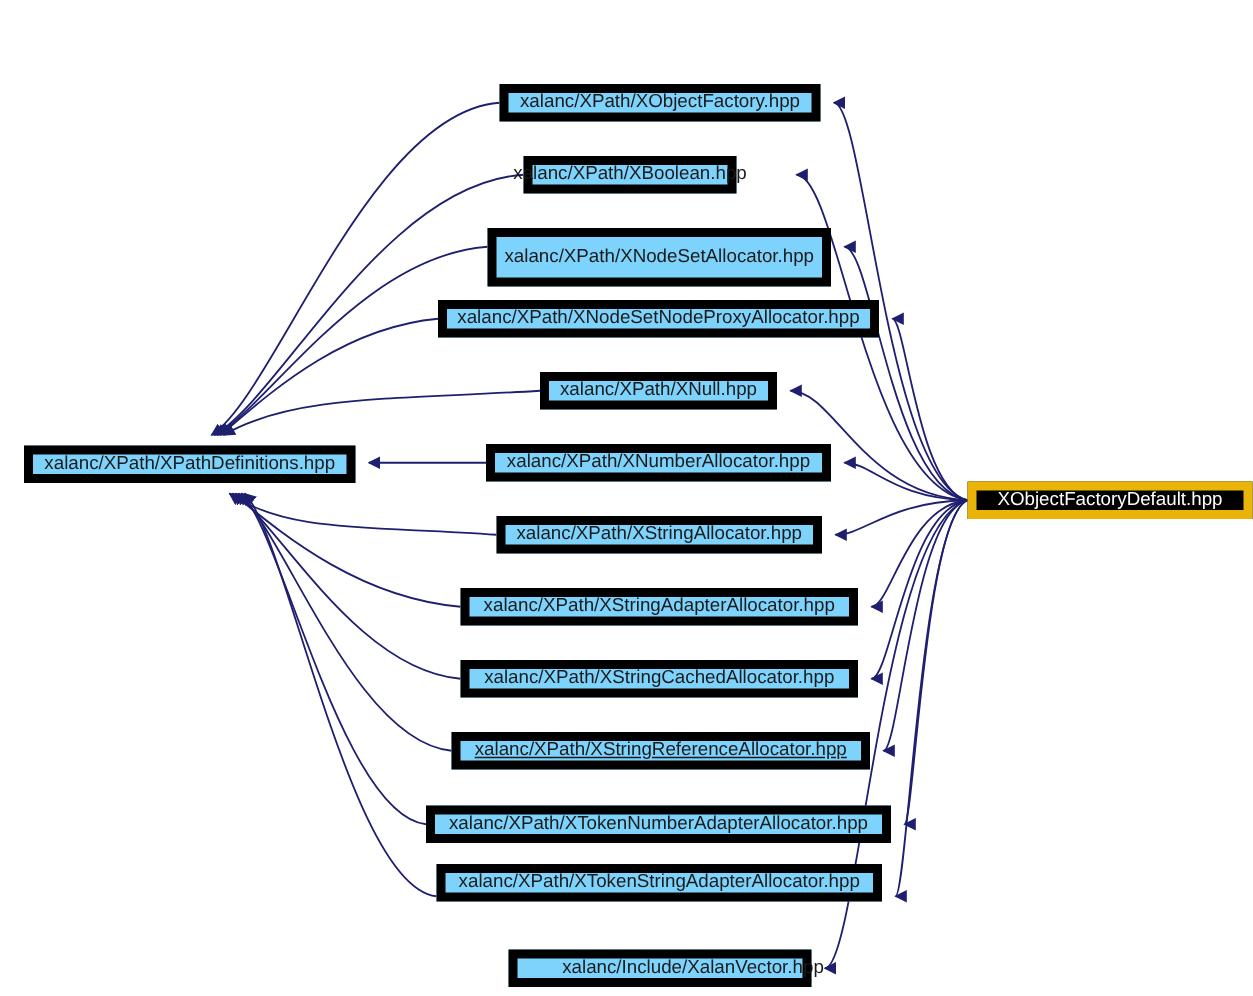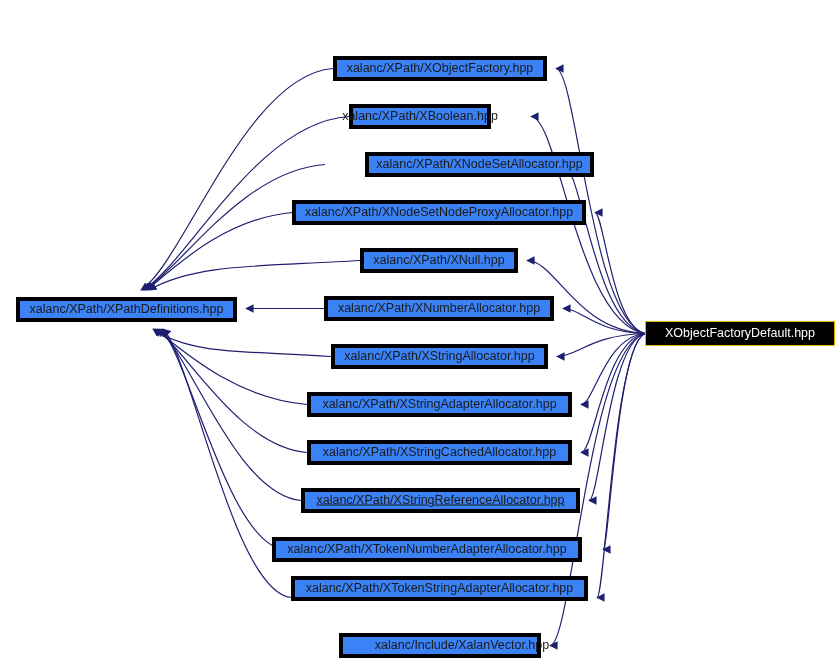--- a/index.html
+++ b/index.html
@@ -1,22 +1,22 @@
 <!DOCTYPE html>
 <html><head>
 <meta charset="utf-8">
 <style>
   html,body{margin:0;padding:0;background:#ffffff;}
   body{width:835px;height:664px;overflow:hidden;font-family:"Liberation Sans",sans-serif;}
   #graph{position:relative;width:835px;height:664px;background:#ffffff;}
   #graph svg{position:absolute;left:0;top:0;width:835px;height:664px;}
   .node{position:absolute;box-sizing:border-box;display:flex;align-items:center;justify-content:center;
         white-space:nowrap;font-size:12.5px;line-height:1;letter-spacing:0px;}
-  .node.dep{border:4px solid #000000;background:#3b82f6;color:#1a1a1a;}
-  .node.root{background:#000000;color:#ffffff;border:1px solid #eab308;}
+  .node.dep{border:6px solid #000000;background:#7dd3fc;color:#1a1a1a;}
+  .node.root{background:#000000;color:#ffffff;border:6px solid #eab308;}
   .node span{display:block;transform:translateY(-0.5px);}
 </style>
 </head>
 <body>
 
 <div id="graph">
   <svg id="edges" viewBox="0 0 835 664">
     <defs>
       <marker id="arrow" viewBox="0 0 10 10" refX="9" refY="5" markerWidth="7" markerHeight="7" orient="auto-start-reverse">
         <path d="M 0 0 L 10 5 L 0 10 z" fill="#1f1f70"></path>
@@ -56,21 +56,21 @@
       </div>
       <div class="node root" style="left: 645px; top: 321px; width: 190px; height: 25px;">
         <span>XObjectFactoryDefault.hpp</span>
       </div>
       <div class="node dep" style="left: 333px; top: 56px; width: 214px; height: 25px;">
         <span>xalanc/XPath/XObjectFactory.hpp</span>
       </div>
       <div class="node dep" style="left: 349px; top: 104px; width: 142px; height: 25px;">
         <span>xalanc/XPath/XBoolean.hpp</span>
       </div>
-      <div class="node dep" style="left: 325px; top: 152px; width: 229px; height: 25px; margin-left: 40px;">
+      <div class="node dep" style="left: 325px; top: 152px; width: 229px; height: 39px;">
         <span>xalanc/XPath/XNodeSetAllocator.hpp</span>
       </div>
       <div class="node dep" style="left: 292px; top: 200px; width: 294px; height: 25px;">
         <span>xalanc/XPath/XNodeSetNodeProxyAllocator.hpp</span>
       </div>
       <div class="node dep" style="left: 360px; top: 248px; width: 158px; height: 25px; text-align: center;">
         <span>xalanc/XPath/XNull.hpp</span>
       </div>
       <div class="node dep" style="left: 324px; top: 296px; width: 230px; height: 25px;">
         <span>xalanc/XPath/XNumberAllocator.hpp</span>
@@ -80,21 +80,21 @@
       </div>
       <div class="node dep" style="left: 307px; top: 392px; width: 265px; height: 25px;">
         <span>xalanc/XPath/XStringAdapterAllocator.hpp</span>
       </div>
       <div class="node dep" style="left: 307px; top: 440px; width: 265px; height: 25px;">
         <span>xalanc/XPath/XStringCachedAllocator.hpp</span>
       </div>
       <div class="node dep" style="left: 301px; top: 488px; width: 279px; height: 25px; text-decoration: underline;">
         <span>xalanc/XPath/XStringReferenceAllocator.hpp</span>
       </div>
-      <div class="node dep" style="left: 272px; top: 537px; width: 310px; height: 25px;">
+      <div class="node dep" style="left: 284px; top: 537px; width: 310px; height: 25px;">
         <span>xalanc/XPath/XTokenNumberAdapterAllocator.hpp</span>
       </div>
       <div class="node dep" style="left: 291px; top: 576px; width: 297px; height: 25px;">
         <span>xalanc/XPath/XTokenStringAdapterAllocator.hpp</span>
       </div>
       <div class="node dep" style="left: 339px; top: 633px; width: 202px; height: 25px; padding-left: 44px;">
         <span>xalanc/Include/XalanVector.hpp</span>
       </div>
     </div>
 </div>

